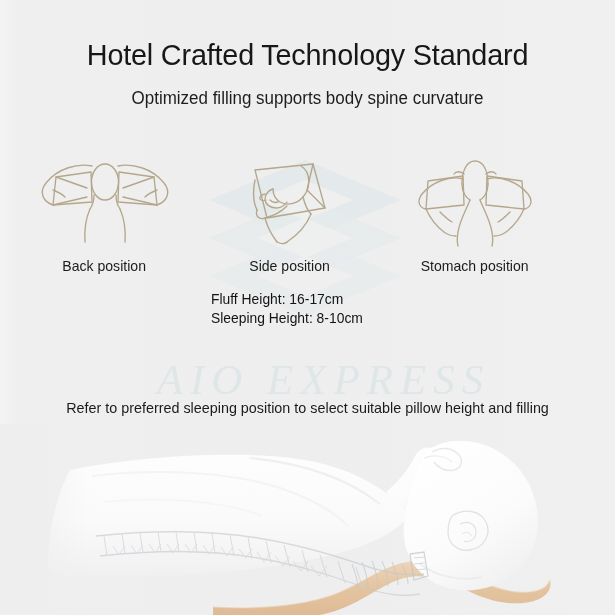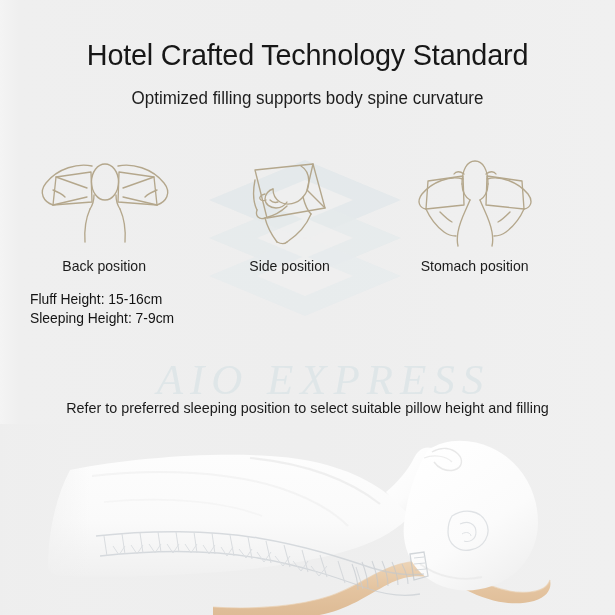--- a/index.html
+++ b/index.html
@@ -125,24 +125,20 @@
           <path d="M88 16 C102 13 122 18 134 33 C142 43 136 52 127 55"></path>
 
           <path d="M60 59 C56 68 54 78 55 92"></path>
           <path d="M90 59 C94 68 96 78 95 92"></path>
 
           <path d="M23 40 C28 42 32 44 35 47"></path>
           <path d="M127 40 C122 42 118 44 115 47"></path>
         </svg>
       </div>
       <div class="col-label">Back position</div>
-      <div class="col-specs">
-        <div>Fluff Height: 15-16cm</div>
-        <div>Sleeping Height: 7-9cm</div>
-      </div>
     </div>
 
     <div class="col">
       <div class="col-icon">
         <svg viewBox="0 0 150 100" xmlns="http://www.w3.org/2000/svg" fill="none" stroke="#b4a78c" stroke-width="1.35" stroke-linecap="round" stroke-linejoin="round">
 
           <path d="M40 20 L98 14 L110 58 L52 68 Z"></path>
 
           <path d="M98 14 L92 40 L110 58"></path>
 
@@ -163,20 +159,24 @@
           <path d="M50 68 C52 76 56 84 62 92"></path>
 
           <path d="M42 60 C38 52 38 40 40 30"></path>
 
           <path d="M55 50 C57 52 60 53 63 52"></path>
 
           <path d="M62 92 C66 94 70 94 72 92"></path>
         </svg>
       </div>
       <div class="col-label">Side position</div>
+      <div class="col-specs">
+        <div>Fluff Height: 16-17cm</div>
+        <div>Sleeping Height: 8-10cm</div>
+      </div>
     </div>
 
     <div class="col">
       <div class="col-icon">
         <svg viewBox="0 0 150 100" xmlns="http://www.w3.org/2000/svg" fill="none" stroke="#b4a78c" stroke-width="1.35" stroke-linecap="round" stroke-linejoin="round">
 
           <path d="M62 34 C62 20 67 11 75 11 C83 11 88 20 88 34"></path>
 
           <path d="M62 34 C62 42 66 48 70 50 M88 34 C88 42 84 48 80 50"></path>
 

